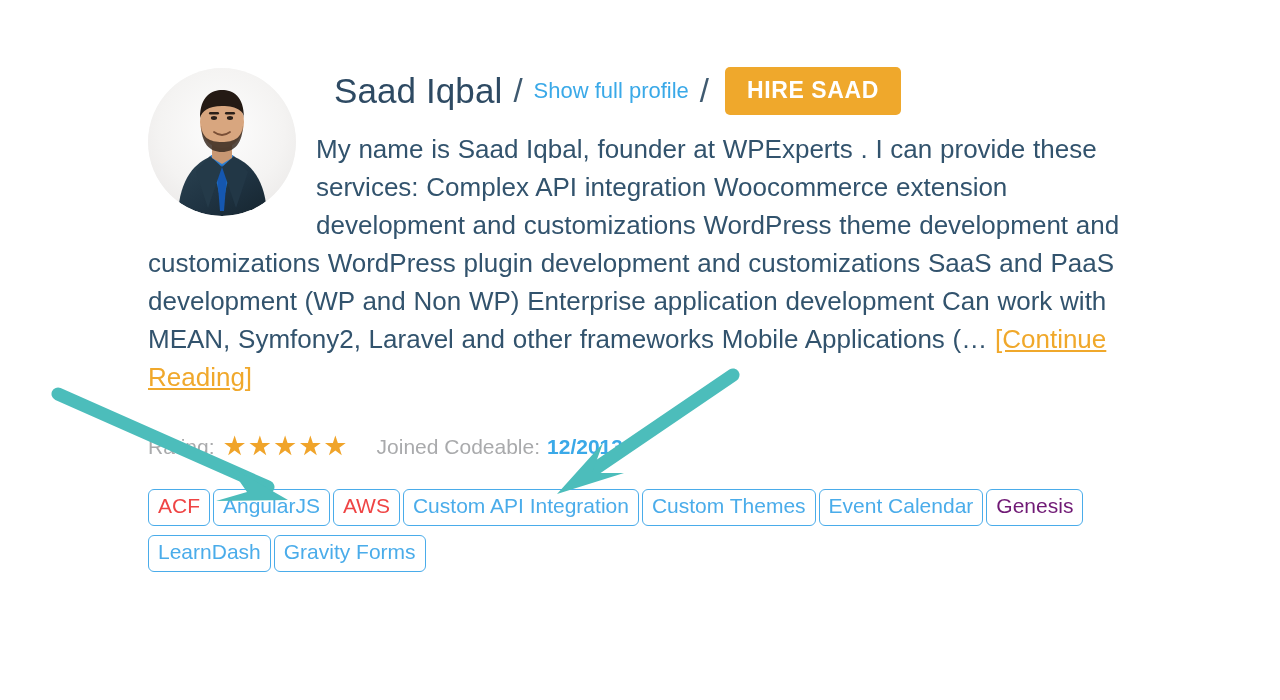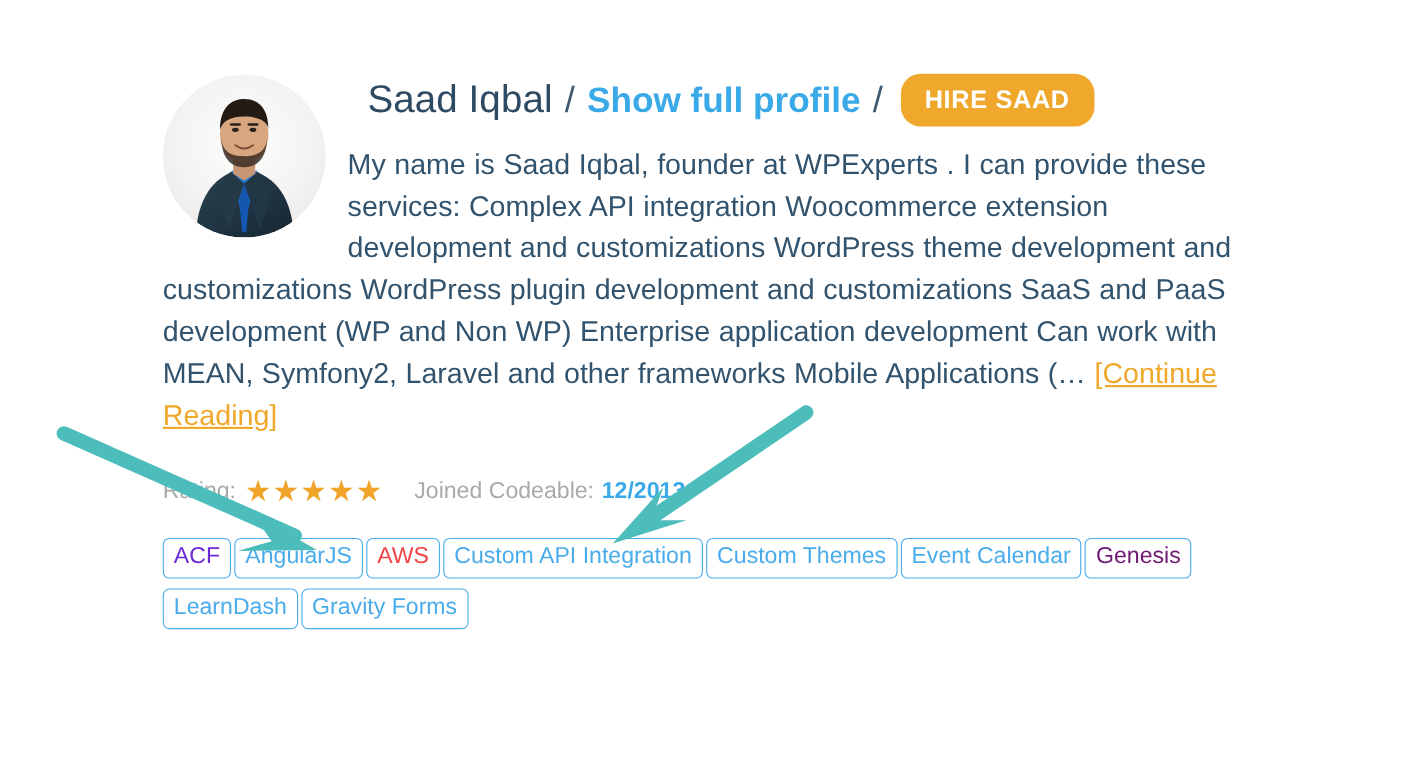--- a/index.html
+++ b/index.html
@@ -50,23 +50,23 @@
     font-weight: 400;
     letter-spacing: .1px;
   }
   .slash {
     font-size: 33px;
     color: #3f5a70;
     margin: 0 11px;
     font-weight: 300;
   }
   .profile-link {
-    font-size: 32px;
+    font-size: 22px;
     color: #3aa9e8;
-    font-weight: 700;
+    font-weight: 400;
     cursor: pointer;
   }
   .hire-btn {
     display: inline-block;
     background: #efa82c;
     color: #ffffff;
     font-size: 23px;
     font-weight: 700;
     letter-spacing: .6px;
     padding: 12px 22px 13px 22px;
@@ -198,41 +198,41 @@
         <path d="M66 64 Q74 70 82 64" stroke="#7a4f36" stroke-width="1.8" fill="none" stroke-linecap="round"></path>
       </g>
     </svg>
   </div>
 
   <div class="head-line">
     <span class="person-name" style="color: rgb(46, 74, 99);">Saad Iqbal</span>
     <span class="slash">/</span>
     <a class="profile-link" style="color: rgb(58, 169, 232);">Show full profile</a>
     <span class="slash">/</span>
-    <button class="hire-btn" style="background: rgb(239, 168, 44); border-radius: 18px;">HIRE SAAD</button>
+    <button class="hire-btn" style="background: rgb(239, 168, 44);">HIRE SAAD</button>
   </div>
 
   <div class="bio">
     <span>My name is Saad Iqbal, founder at WPExperts . I can provide these services: Complex API integration Woocommerce extension development and customizations WordPress theme development and customizations WordPress plugin development and customizations SaaS and PaaS development (WP and Non WP) Enterprise application development Can work with MEAN, Symfony2, Laravel and other frameworks Mobile Applications (…</span>
     <a class="continue-link">[Continue Reading]</a>
   </div>
 
   <div class="meta-row">
     <div class="meta-group">
       <span class="meta-label" style="color: rgb(169, 170, 172);">Rating:</span>
       <span class="stars">★★★★★</span>
     </div>
     <div class="meta-group">
       <span class="meta-label" style="color: rgb(169, 170, 172);">Joined Codeable:</span>
       <span class="meta-value" style="color: rgb(58, 169, 232);">12/2013</span>
     </div>
   </div>
 
   <div class="tag-wrap" id="tag-wrap">
-      <span class="tag" style="color: #6d28d9; border-color: rgb(74, 172, 234);">ACF</span>
+      <span class="tag" style="color: #ef4444; border-color: rgb(74, 172, 234);">ACF</span>
       <span class="tag" style="color: rgb(74, 172, 234); border-color: rgb(74, 172, 234);">AngularJS</span>
       <span class="tag" style="color: #ef4444; border-color: rgb(74, 172, 234);">AWS</span>
       <span class="tag" style="color: rgb(74, 172, 234); border-color: rgb(74, 172, 234);">Custom API Integration</span>
       <span class="tag" style="color: rgb(74, 172, 234); border-color: rgb(74, 172, 234);">Custom Themes</span>
       <span class="tag" style="color: rgb(74, 172, 234); border-color: rgb(74, 172, 234);">Event Calendar</span>
       <span class="tag" style="color: #701a75; border-color: rgb(74, 172, 234);">Genesis</span>
       <span class="tag" style="color: rgb(74, 172, 234); border-color: rgb(74, 172, 234);">LearnDash</span>
       <span class="tag" style="color: rgb(74, 172, 234); border-color: rgb(74, 172, 234);">Gravity Forms</span>
     </div>
 

